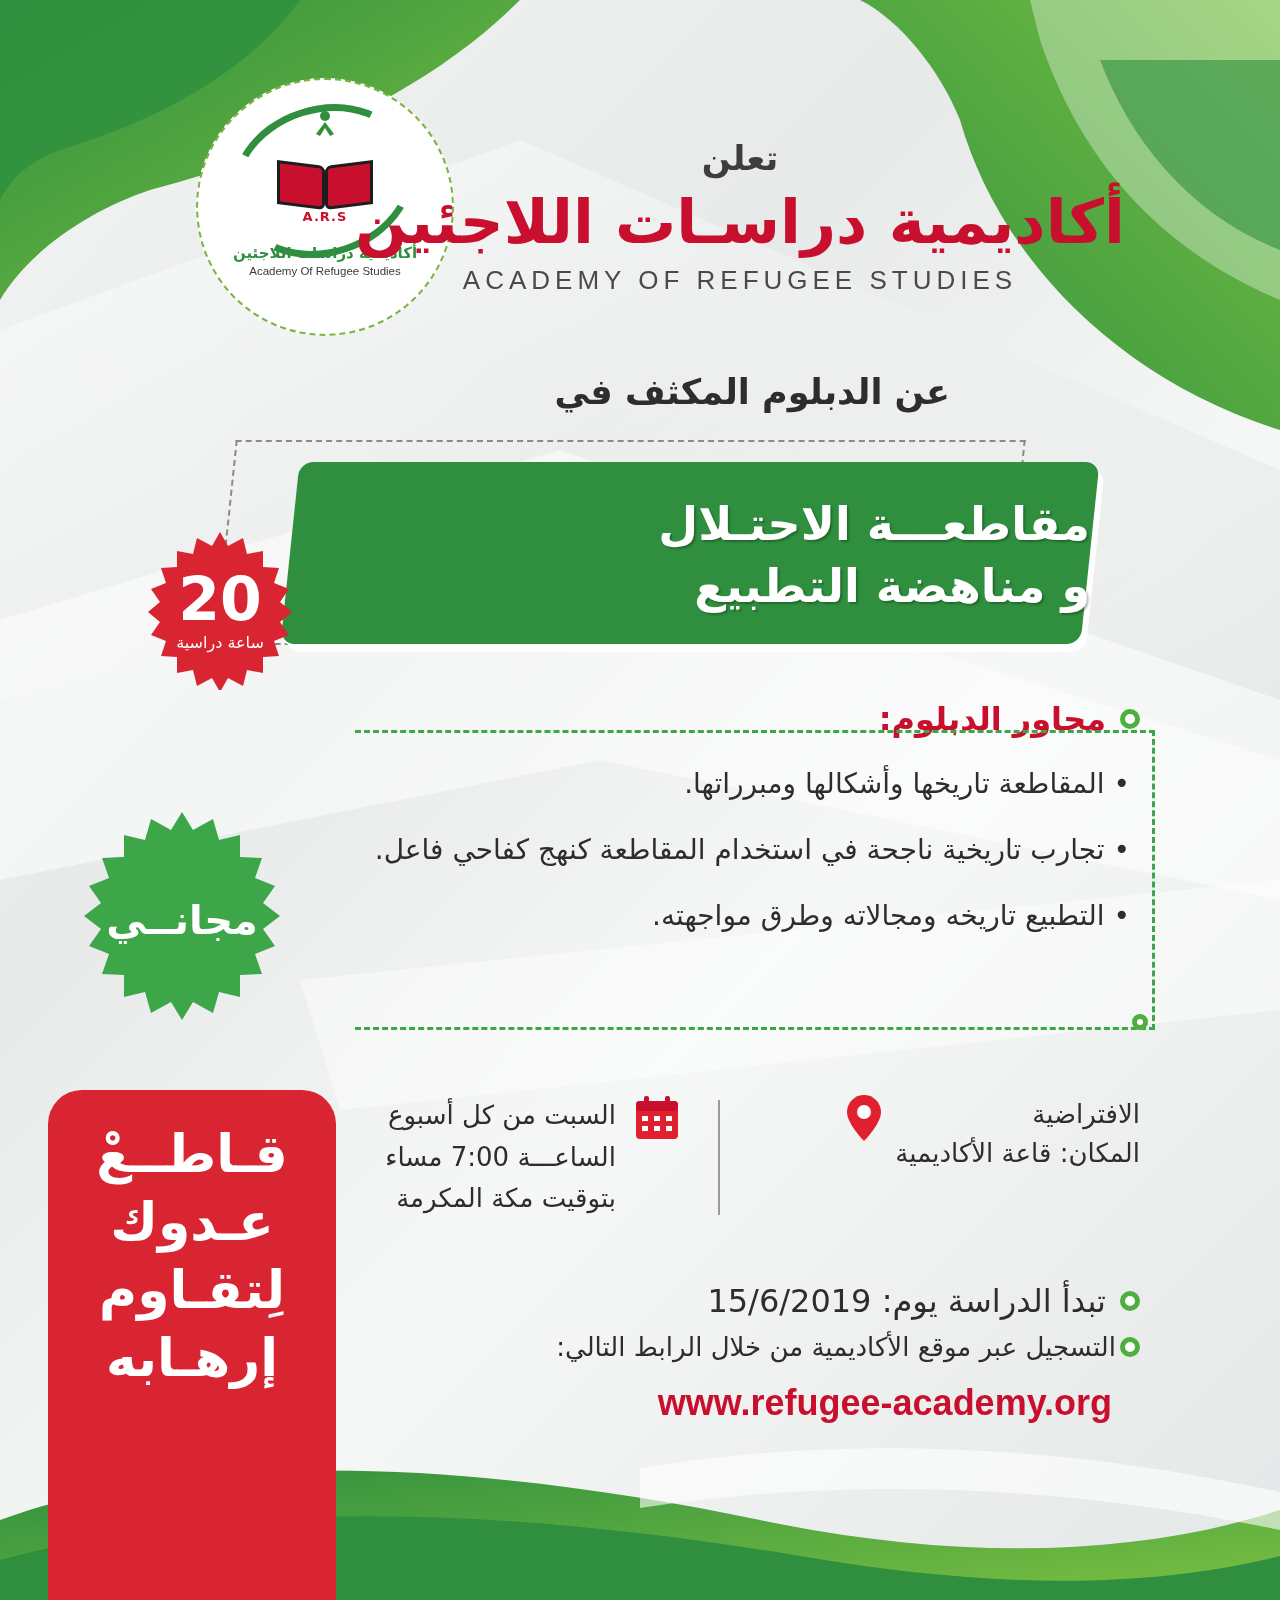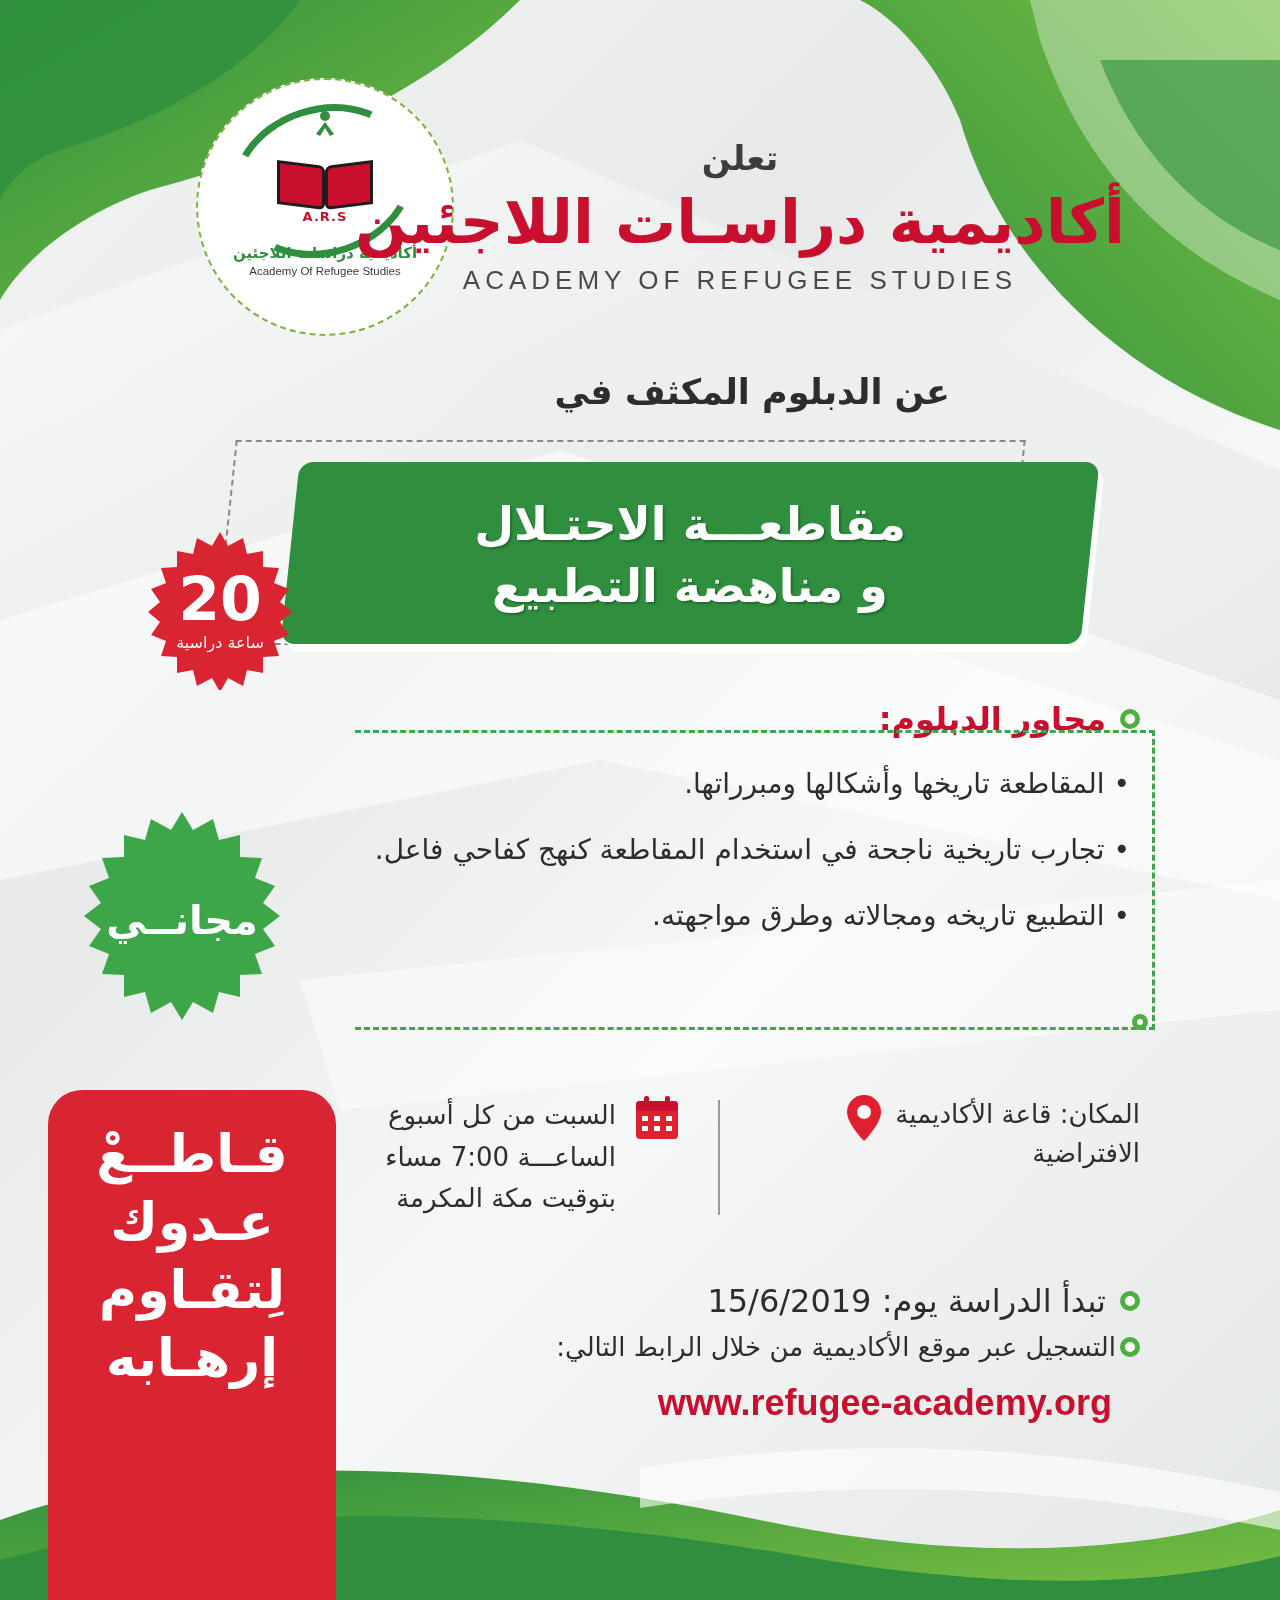--- a/index.html
+++ b/index.html
@@ -101,21 +101,21 @@
     width: 800px; height: 182px;
     background: #2f8f3e;
     transform: skewX(-6deg);
     border-radius: 14px;
     box-shadow: 0 2px 0 #ffffff, 6px 8px 0 rgba(255,255,255,0.9);
   }
   .banner-text {
     position: absolute; left: 290px; top: 470px;
     width: 800px; height: 170px;
     display: flex; flex-direction: column;
-    align-items: center; justify-content: center;
+    justify-content: center;
     color: #ffffff; font-weight: bold; font-size: 46px; line-height: 1.35;
     text-shadow: 2px 2px 2px rgba(0,0,0,0.25);
   }
 
   
   .badge20 {
     position: absolute; left: 140px; top: 530px;
     width: 160px; height: 160px;
     display: flex; flex-direction: column;
     align-items: center; justify-content: center;
@@ -315,22 +315,22 @@
 
   <div class="side-banner">
     <span>قـاطــعْ</span>
     <span>عـدوك</span>
     <span>لِتقـاوم</span>
     <span>إرهـابه</span>
   </div>
 
   <div class="place-row">
     <div class="txt">
+      <div>الافتراضية</div>
       <div>المكان: قاعة الأكاديمية</div>
-      <div>الافتراضية</div>
     </div>
     <svg class="marker" viewBox="0 0 34 46">
       <path d="M17 0C7.6 0 0 7.6 0 17c0 12 17 29 17 29s17-17 17-29C34 7.6 26.4 0 17 0z" fill="#e0202e"></path>
       <circle cx="17" cy="17" r="7" fill="#ffffff"></circle>
     </svg>
   </div>
 
   <div class="divider-v"></div>
 
   <div class="time-row">

